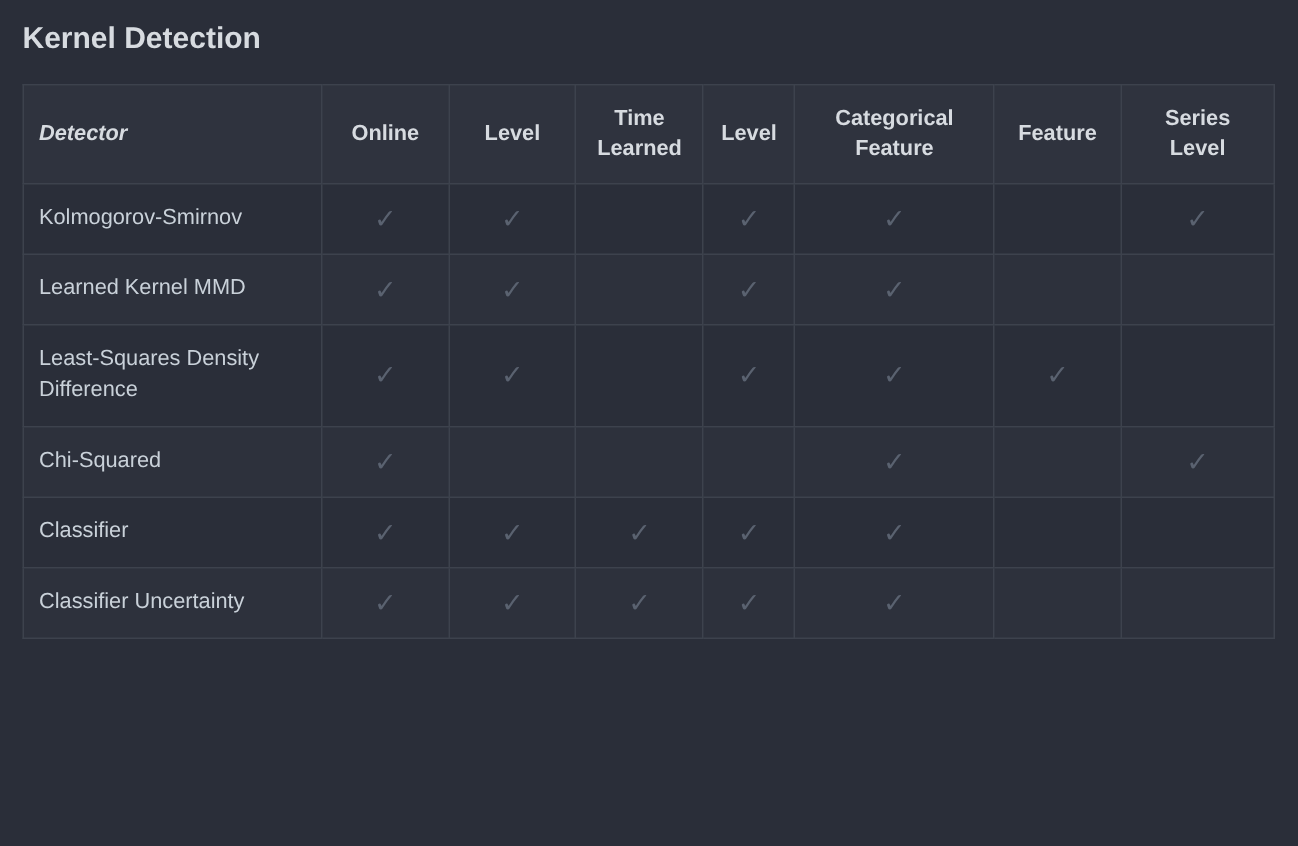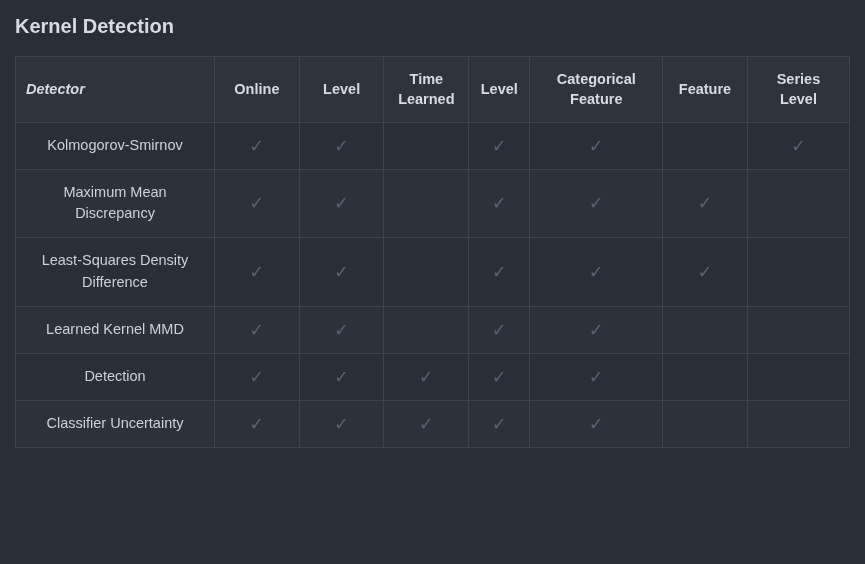--- a/index.html
+++ b/index.html
@@ -37,21 +37,21 @@
       font-weight: 600;
       color: #d7dbe0;
       line-height: 1.4;
     }
     th.detector-col {
       text-align: left;
       width: 195px;
       font-style: italic;
     }
     td.detector-cell {
-      text-align: center;
+      text-align: left;
       color: #c9d1d9;
       line-height: 1.5;
     }
     td {
       background-color: #2a2e39;
     }
     tbody tr:nth-child(even) td {
       background-color: #2d313c;
     }
     .check {
@@ -88,51 +88,51 @@
         <td class="detector-cell">Kolmogorov-Smirnov</td>
         <td><span class="check">✓</span></td>
         <td><span class="check">✓</span></td>
         <td></td>
         <td><span class="check">✓</span></td>
         <td><span class="check">✓</span></td>
         <td></td>
         <td><span class="check">✓</span></td>
       </tr>
       <tr>
-        <td class="detector-cell">Maximum Mean Discrepancy</td>
+        <td class="detector-cell">Learned Kernel MMD</td>
         <td><span class="check">✓</span></td>
         <td><span class="check">✓</span></td>
         <td></td>
         <td><span class="check">✓</span></td>
         <td><span class="check">✓</span></td>
-        <td><span class="check">✓</span></td>
+        <td></td>
         <td></td>
       </tr>
       <tr>
         <td class="detector-cell">Least-Squares Density Difference</td>
         <td><span class="check">✓</span></td>
         <td><span class="check">✓</span></td>
         <td></td>
         <td><span class="check">✓</span></td>
         <td><span class="check">✓</span></td>
         <td><span class="check">✓</span></td>
         <td></td>
       </tr>
       <tr>
-        <td class="detector-cell">Learned Kernel MMD</td>
+        <td class="detector-cell">Chi-Squared</td>
         <td><span class="check">✓</span></td>
+        <td></td>
+        <td></td>
+        <td></td>
         <td><span class="check">✓</span></td>
         <td></td>
         <td><span class="check">✓</span></td>
-        <td><span class="check">✓</span></td>
-        <td></td>
-        <td></td>
       </tr>
       <tr>
-        <td class="detector-cell">Detection</td>
+        <td class="detector-cell">Classifier</td>
         <td><span class="check">✓</span></td>
         <td><span class="check">✓</span></td>
         <td><span class="check">✓</span></td>
         <td><span class="check">✓</span></td>
         <td><span class="check">✓</span></td>
         <td></td>
         <td></td>
       </tr>
       <tr>
         <td class="detector-cell">Classifier Uncertainty</td>

